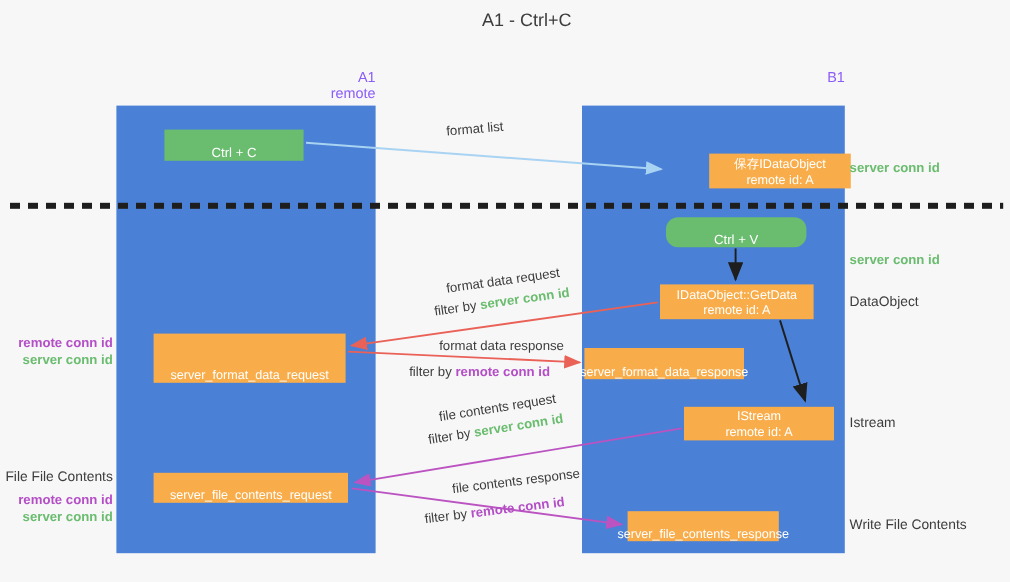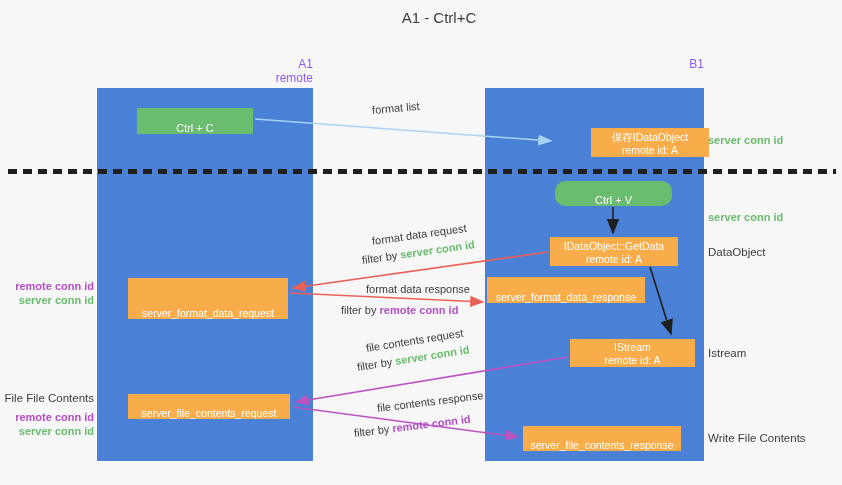--- a/index.html
+++ b/index.html
@@ -33,24 +33,24 @@
 
   .box { position:absolute; display:flex; flex-direction:column; align-items:center; justify-content:flex-end;
          color:#fff; text-align:center; }
   .box.green  { background:var(--action-green,#6abc6e); }
   .box.orange { background:var(--node-orange,#f9ad4a); }
   #box-ctrl-c      { left:137px; top:108px; width:116px; height:26px; font-size:11px; }
   #box-save        { left:555px; top:128px; width:118px; height:29px; font-size:10.5px; line-height:13px;margin-left:36px; }
   #box-ctrl-v      { left:555px; top:181px; width:117px; height:25px; font-size:11px;border-radius:10px; }
   #box-getdata     { left:550px; top:237px; width:128px; height:29px; font-size:10.5px; line-height:13px; }
   #box-format-req  { left:128px; top:278px; width:160px; height:41px; font-size:10.5px; }
-  #box-format-resp { left:487px; top:277px; width:158px; height:26px; font-size:10.5px; }
+  #box-format-resp { left:487px; top:290px; width:133px; height:26px; font-size:10.5px; }
   #box-istream     { left:570px; top:339px; width:125px; height:28px; font-size:10.5px; line-height:13px; }
   #box-file-req    { left:128px; top:394px; width:162px; height:25px; font-size:10.5px; }
-  #box-file-resp   { left:523px; top:426px; width:158px; height:25px; font-size:10.5px; }
+  #box-file-resp   { left:523px; top:426px; width:126px; height:25px; font-size:10.5px; }
 
   .edge-label { position:absolute; font-size:11px; color:var(--text-dark,#3c3c3c); white-space:nowrap; transform-origin:left center; }
   #lbl-format-list { left:372px; top:104px; transform:rotate(-5deg); }
   #lbl-fmt-req-1   { left:372px; top:235px; transform:rotate(-8deg); }
   #lbl-fmt-req-2   { left:362px; top:254px; transform:rotate(-8deg); }
   #lbl-fmt-resp-1  { left:366px; top:283px; }
   #lbl-fmt-resp-2  { left:341px; top:304px; }
   #lbl-file-req-1  { left:366px; top:342px; transform:rotate(-9deg); }
   #lbl-file-req-2  { left:357px; top:361px; transform:rotate(-9deg); }
   #lbl-file-resp-1 { left:377px; top:402px; transform:rotate(-7deg); }

